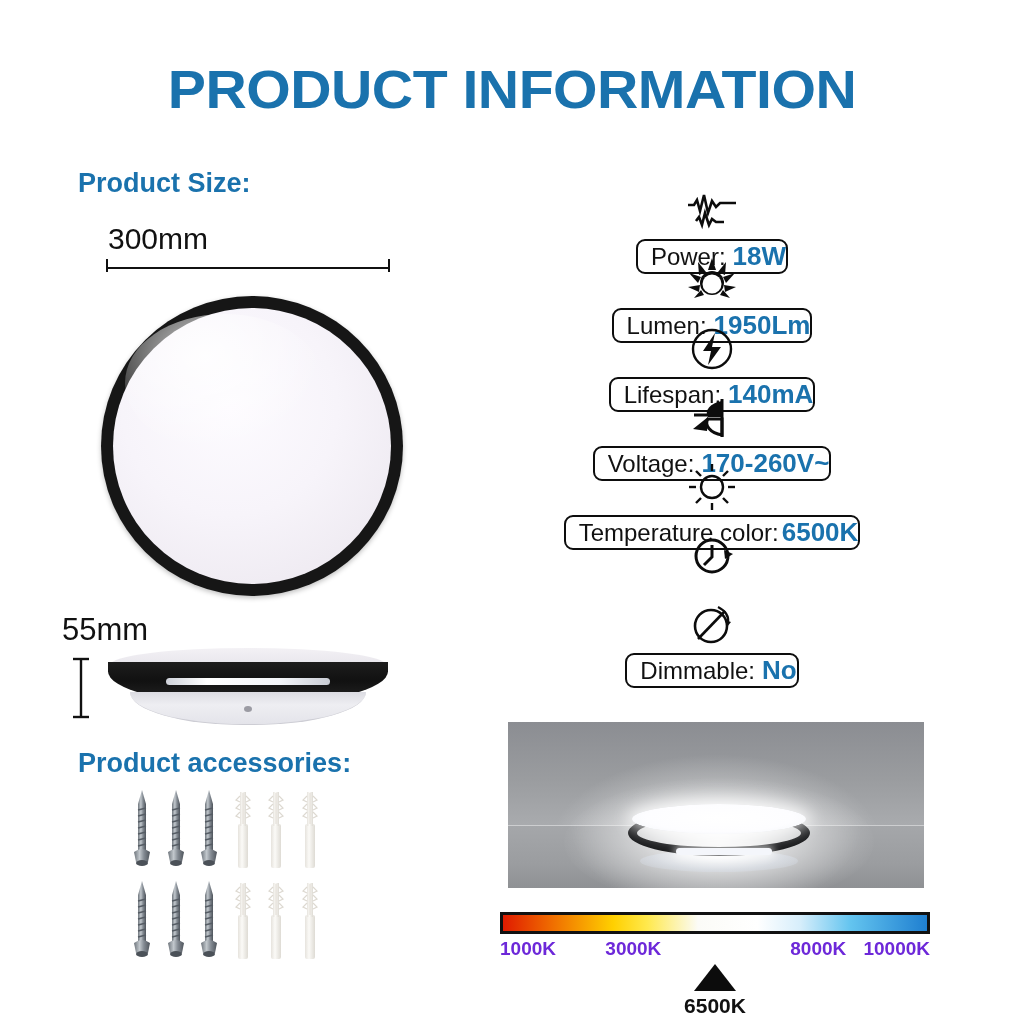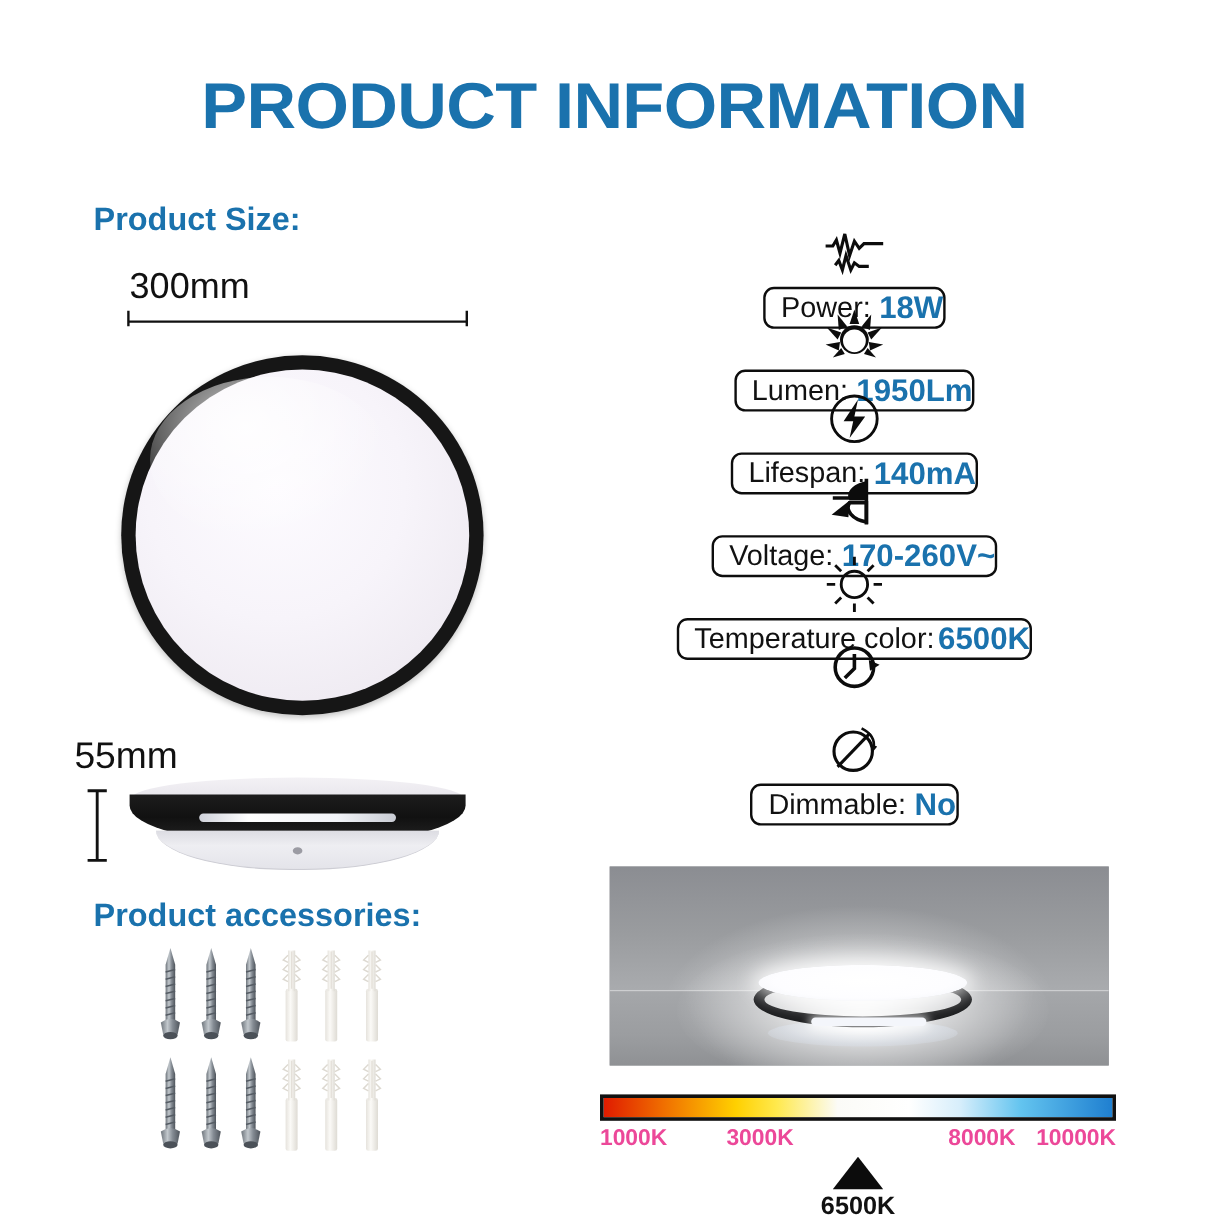--- a/index.html
+++ b/index.html
@@ -149,21 +149,21 @@
     background:radial-gradient(ellipse at 50% 30%, rgba(255,255,255,.9), rgba(220,226,235,.55) 60%, rgba(180,186,196,.15) 100%);
   }
 
   
   #kelvin{position:absolute;left:500px;top:912px;width:430px;}
   #kelvin .bar{
     height:22px;border:3px solid #111;box-sizing:border-box;
   }
   #kelvin .ticks{position:relative;height:22px;margin-top:4px;}
   #kelvin .tick{
-    position:absolute;top:0;font-size:19px;font-weight:700;color:#ec4899;white-space:nowrap;
+    position:absolute;top:0;font-size:19px;font-weight:700;color:#6d28d9;white-space:nowrap;
   }
   #kelvin .marker{
     position:absolute;left:50%;top:26px;transform:translateX(-50%);
     width:0;height:0;border-left:21px solid transparent;border-right:21px solid transparent;
     border-bottom:27px solid #0c0c0c;
   }
   #kelvin .marker-label{
     position:absolute;left:50%;top:56px;transform:translateX(-50%);
     font-size:21px;font-weight:700;color:#111;white-space:nowrap;
   }

